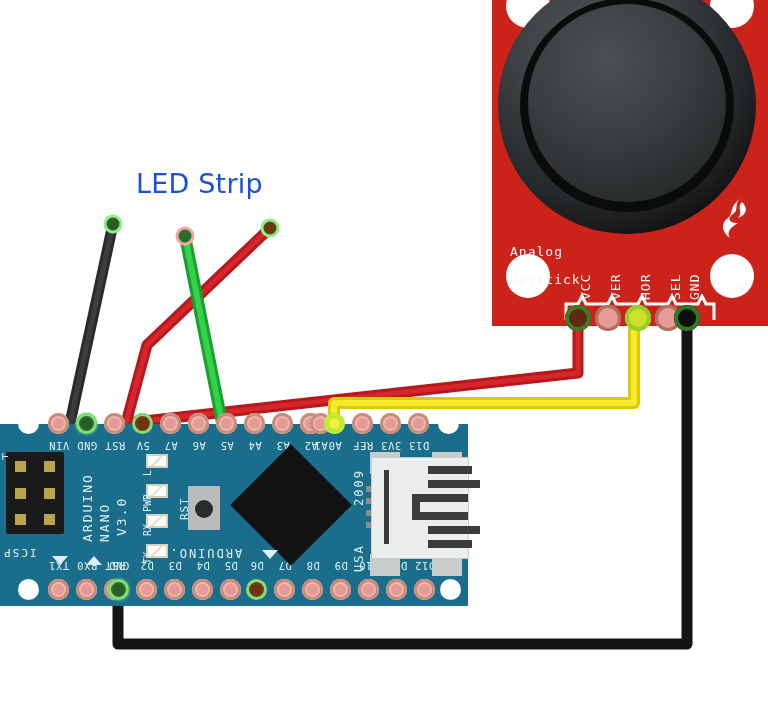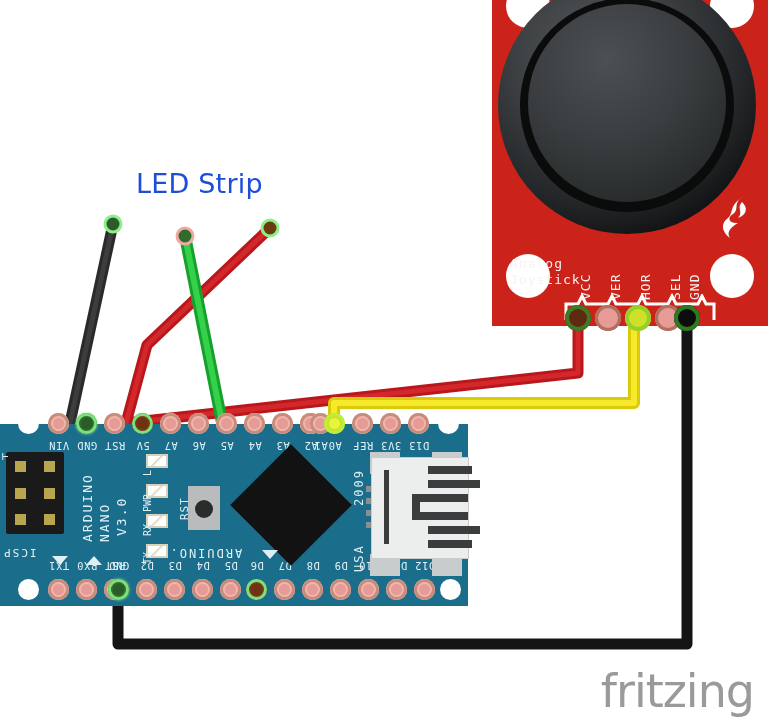--- a/index.html
+++ b/index.html
@@ -323,21 +323,21 @@
 
   <div id="joy">
     <div class="joy-pcb"></div>
     <div class="mount" style="left:14px;top:20px;"></div>
     <div class="mount" style="left:218px;top:20px;"></div>
     <div class="mount" style="left:14px;top:290px;"></div>
     <div class="mount" style="left:218px;top:290px;"></div>
 
     <div class="jcap"></div>
 
-    <div class="jsilk" style="left:18px;top:292px;">Analog</div>
+    <div class="jsilk" style="left:18px;top:280px;">Analog</div>
     <div class="jsilk" style="left:18px;top:308px;">Joystick</div>
 
     <svg class="sfflame" viewBox="0 0 34 42">
       <path d="M24 0 C12 6, 20 14, 13 18 C6 22, 10 28, 18 27 C11 31, 6 36, 10 42 C2 36, 0 28, 8 22 C14 17, 8 10, 24 0 Z" fill="#ffffff"></path>
       <path d="M22 6 C16 12, 24 16, 18 22 C24 20, 30 14, 22 6 Z" fill="#ffffff"></path>
     </svg>
 
     <svg style="position:absolute;left:72px;top:330px;width:152px;height:28px;" viewBox="0 0 152 28">
       <path d="M2 26 L2 10 L14 10 L18 2 L22 10 L44 10 L48 2 L52 10 L74 10 L78 2 L82 10 L104 10 L108 2 L112 10 L134 10 L138 2 L142 10 L150 10 L150 26" fill="none" stroke="#ffffff" stroke-width="3"></path>
     </svg>
@@ -354,14 +354,13 @@
         <div class="jpinlab" style="left: 146px; top: 336px;">HOR</div>
         <div class="jpinlab" style="left: 176px; top: 336px;">SEL</div>
         <div class="jpinlab" style="left: 195px; top: 336px;">GND</div>
       </div>
   </div>
 
   <div id="free-labels">
       <div class="free-label" style="left: 136px; top: 168px;">LED Strip</div>
     </div>
 
-  <div id="fz">fritzing</div>
 </div>
 
 </body></html>

